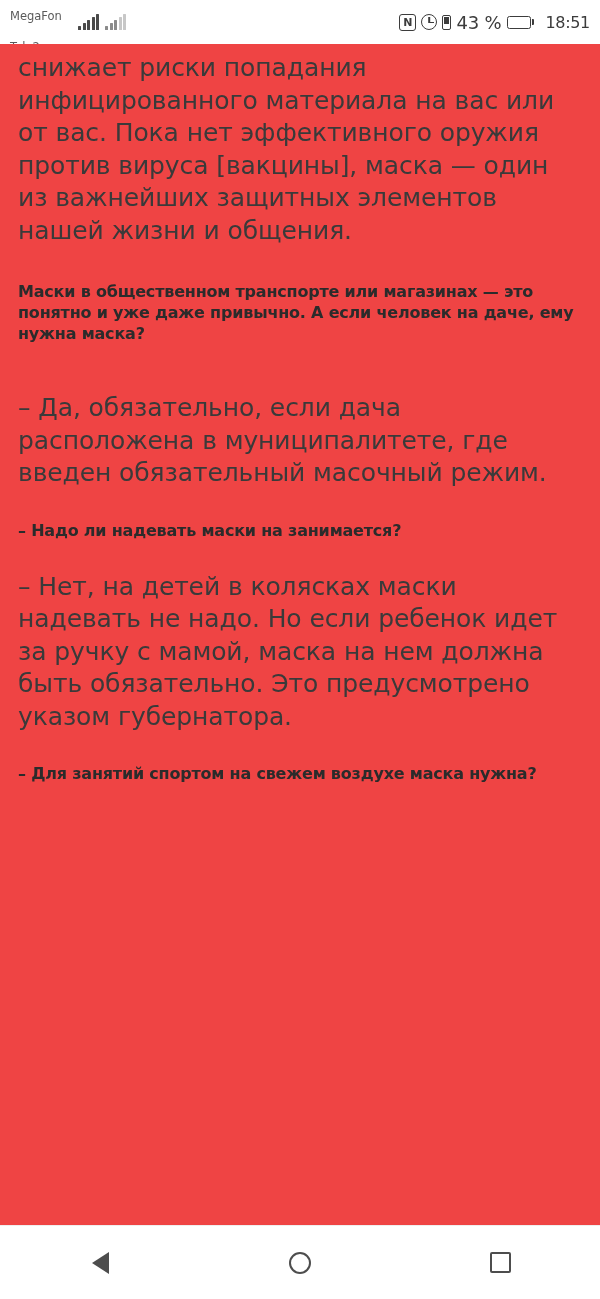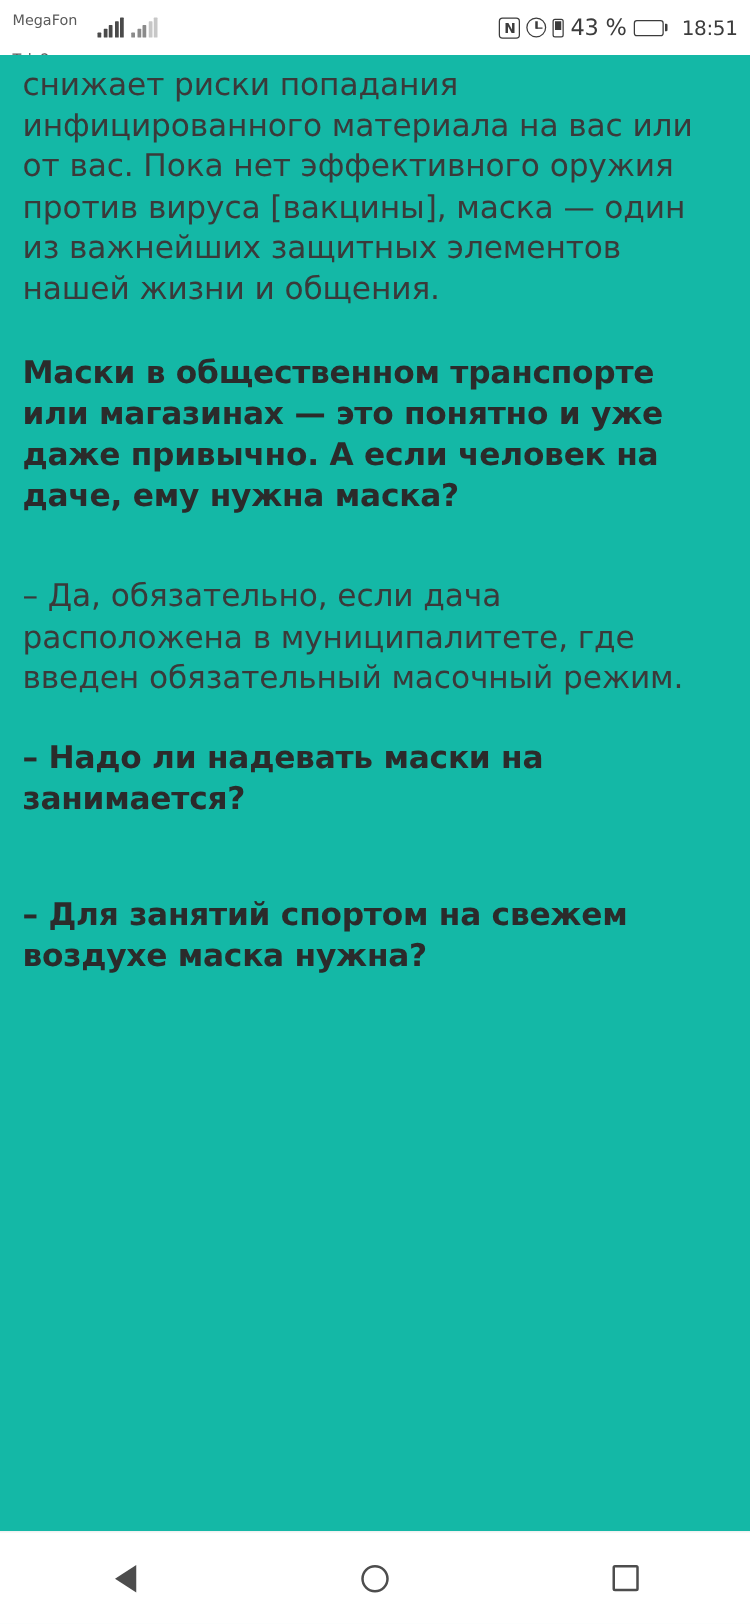--- a/index.html
+++ b/index.html
@@ -154,30 +154,30 @@
     color: #3c3c3c;
     margin-left: 6px;
     letter-spacing: -0.3px;
   }
 
   
   .content {
     flex: 1 1 auto;
     overflow: hidden;
     padding: 8px 18px 0 18px;
-    background: #14b8a6;
+    background: #ef4444;
   }
   p.body-text {
     font-size: 25px;
     line-height: 1.30;
     color: #3a3a3a;
     letter-spacing: -0.1px;
   }
   p.q-bold {
-    font-size: 25px;
+    font-size: 16px;
     line-height: 1.32;
     color: #2b2b2b;
     font-weight: bold;
     letter-spacing: -0.2px;
   }
   .sp-30 { height: 30px; }
   .sp-34 { height: 34px; }
   .sp-48 { height: 48px; }
 
   
@@ -267,20 +267,21 @@
 
     <p class="q-bold">Маски в общественном транспорте или магазинах — это понятно и уже даже привычно. А если человек на даче, ему нужна маска?</p>
     <div class="sp-48"></div>
 
     <p class="body-text">– Да, обязательно, если дача расположена в муниципалитете, где введен обязательный масочный режим.</p>
     <div class="sp-30"></div>
 
     <p class="q-bold">– Надо ли надевать маски на занимается?</p>
     <div class="sp-30"></div>
 
+    <p class="body-text">– Нет, на детей в колясках маски надевать не надо. Но если ребенок идет за ручку с мамой, маска на нем должна быть обязательно. Это предусмотрено указом губернатора.</p>
     <div class="sp-30"></div>
 
     <p class="q-bold">– Для занятий спортом на свежем воздухе маска нужна?</p>
     <div class="sp-30"></div>
 
 
   </div>
 
   <div class="navbar">
     <div class="nav-btn">

